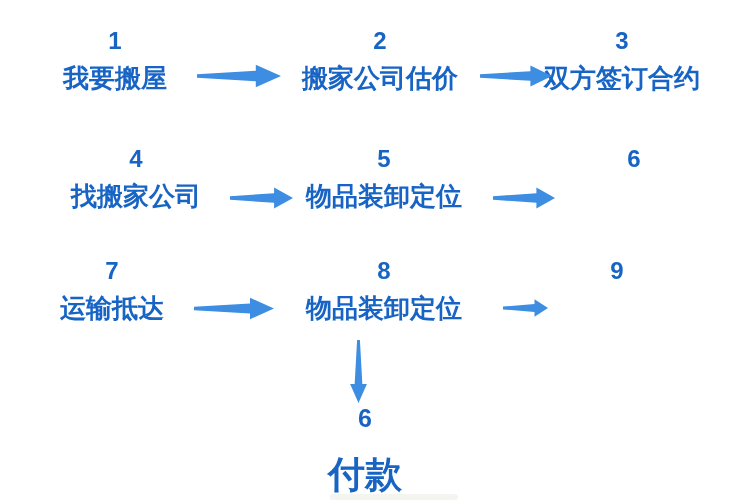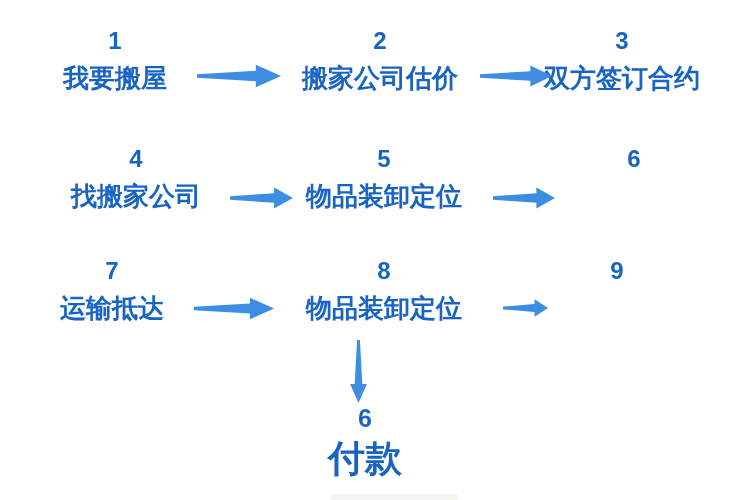--- a/index.html
+++ b/index.html
@@ -8,21 +8,21 @@
     font-family:"Liberation Sans","DejaVu Sans",sans-serif;
   }
   .canvas{position:absolute;left:0;top:0;width:750px;height:500px;}
   .step{
     position:absolute;transform:translateX(-50%);
     text-align:center;color:var(--text-color,#1764c4);white-space:nowrap;
   }
   .step .num{font-size:24px;font-weight:bold;line-height:30px;}
   .step .label{font-size:26px;font-weight:bold;line-height:34px;margin-top:5px;letter-spacing:0px;}
   .step.final .num{font-size:25px;}
-  .step.final .label{font-size:37px;line-height:44px;margin-top:4px;}
+  .step.final .label{font-size:37px;line-height:44px;margin-top:20px;}
   .arrow{position:absolute;color:var(--arrow-color,#3d8ee2);}
   .arrow svg{display:block;width:100%;height:100%;}
   .artifact{
     position:absolute;left:330px;top:494px;width:128px;height:6px;
     background:rgba(195,202,178,0.18);border-radius:3px;
   }
 </style>
 </head>
 <body>
 

